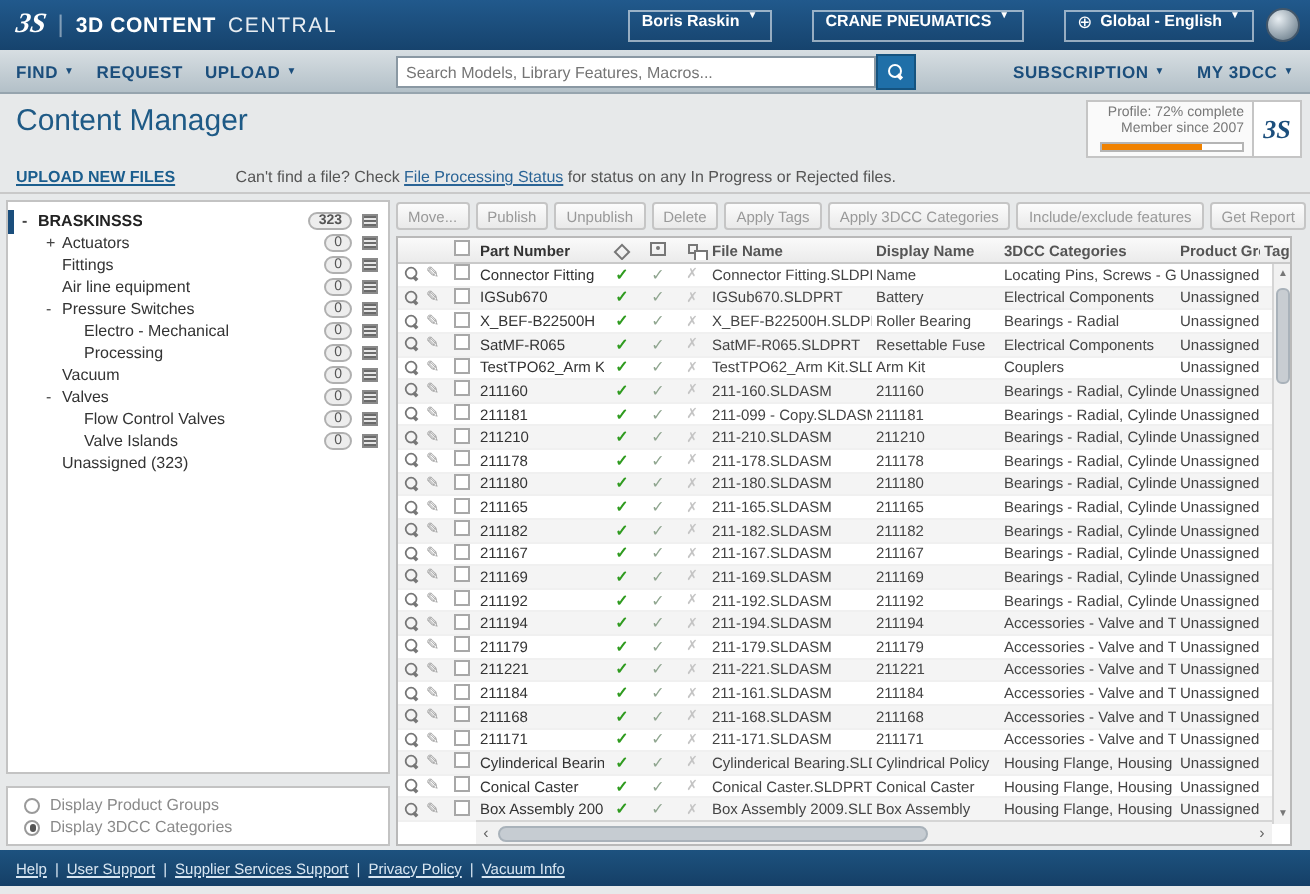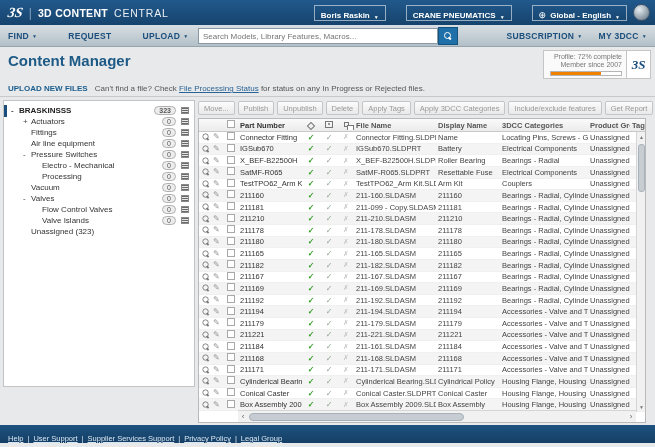--- a/index.html
+++ b/index.html
@@ -9,55 +9,55 @@
 
   
   .topbar{position:absolute;left:0;top:0;width:655px;height:25px;
     background:linear-gradient(#21598c,#16436d);display:flex;align-items:center;color:#fff}
   .logo{display:flex;align-items:baseline;gap:6px;padding-left:8px}
   .logo-glyph{font:italic bold 14px "Liberation Serif",serif;transform:skewX(-10deg);display:inline-block}
   .logo-sep{color:rgba(255,255,255,.45);font-size:12px}
   .logo-t1{font-weight:bold;font-size:10.5px;letter-spacing:.3px}
   .logo-t2{font-weight:normal;font-size:10.5px;letter-spacing:.8px;opacity:.9}
   .topbtns{margin-left:auto;display:flex;align-items:center;padding-right:5px}
-  .topbtn{border:1px solid rgba(255,255,255,.55);height:16px;display:flex;align-items:flex-end;gap:4px;
+  .topbtn{border:1px solid rgba(255,255,255,.55);height:16px;display:flex;align-items:flex-start;gap:4px;
     padding:0 6px;font-size:8px;font-weight:bold;white-space:nowrap;cursor:pointer}
   .topbtn+.topbtn{margin-left:20px}
   .caret{font-size:5px;line-height:1}
   .globe{font-size:9px;font-weight:normal}
   .badge-circle{width:17px;height:17px;border-radius:50%;margin-left:6px;
     background:radial-gradient(circle at 35% 30%,#e8eef2,#8494a0 70%,#5c6b77);border:1px solid #43576a}
 
   
   .navbar{position:absolute;left:0;top:25px;width:655px;height:22px;
     background:linear-gradient(#d7dee2,#b3c0c8);border-bottom:1px solid #96a4ae;
     color:#1b4e7c;font-size:8.5px;font-weight:bold}
-  .navleft{position:absolute;left:8px;top:0;height:22px;display:flex;align-items:center;gap:31px}
+  .navleft{position:absolute;left:8px;top:0;height:22px;display:flex;align-items:center;gap:11px}
   .nav-item{display:flex;align-items:center;gap:3px;letter-spacing:.3px;cursor:pointer}
   .navright{position:absolute;right:8px;top:0;height:22px;display:flex;align-items:center;gap:16px}
   .search-input{position:absolute;left:198px;top:3px;width:240px;height:16px;border:1px solid #8a98a3;
     font-size:8px;padding:0 4px;color:#333;font-family:"Liberation Sans",sans-serif}
   .search-btn{position:absolute;left:438px;top:2px;width:20px;height:18px;background:#1f6fa8;
     border:1px solid #15537f;display:flex;align-items:center;justify-content:center;cursor:pointer}
   .mag{position:relative;width:8px;height:8px;display:inline-block}
   .mag::before{content:"";position:absolute;left:0;top:0;width:5px;height:5px;border:1.4px solid currentColor;border-radius:50%}
   .mag::after{content:"";position:absolute;left:5.2px;top:5.2px;width:1.6px;height:3.4px;background:currentColor;transform:rotate(-45deg)}
   .search-btn .mag{color:#fff}
 
   
-  .page-title{position:absolute;left:8px;top:52px;font-size:15px;font-weight:bold;color:#1e5a86}
+  .page-title{position:absolute;left:8px;top:52px;font-size:15px;font-weight:normal;color:#1e5a86}
   .profile-box{position:absolute;right:4px;top:50px;display:flex;align-items:stretch}
   .profile-txt{background:#fafafa;border:1px solid #c5c5c5;border-right:none;padding:2px 4px 2px 6px;text-align:right}
   .profile-line{font-size:7px;color:#777;line-height:8px;white-space:nowrap}
   .pbar{width:72px;height:5px;border:1px solid #b5b5b5;background:#fff;margin-top:2px;margin-left:auto}
   .pfill{height:100%;background:var(--orange,#f08200)}
   .profile-logo{width:25px;border:1px solid #c5c5c5;background:#fff;display:flex;align-items:center;justify-content:center;
     font:italic bold 13px "Liberation Serif",serif;color:#1b4e7c}
   .upload-row{position:absolute;left:8px;top:84px;font-size:8px;color:#555;white-space:nowrap}
-  .upload-link{color:#1b5e8e;font-weight:bold;cursor:pointer;margin-right:5px}
+  .upload-link{color:#1b5e8e;font-weight:bold;text-decoration:underline;cursor:pointer;margin-right:28px}
   .helper-link{color:#2a6496;text-decoration:underline;cursor:pointer}
   .head-divider{position:absolute;left:0;top:96px;width:655px;height:1px;background:#c9c9c9}
 
   
   .sidebar{position:absolute;left:3px;top:100px;width:192px;height:287px;background:#fff;
     border:1px solid #c3c3c3;padding-top:4px;overflow:hidden}
   .tree-row{position:relative;height:11px;display:flex;align-items:center;font-size:8px;color:#333;cursor:pointer}
   .tree-row.lv0{padding-left:7px;font-weight:bold;color:#222}
   .tree-row.lv1{padding-left:19px}
   .tree-row.lv2{padding-left:30px}
@@ -121,21 +121,21 @@
   .varrow.down{bottom:0}
   .vthumb{position:absolute;left:1px;top:12px;width:7px;height:48px;background:#c8cdd2;border:1px solid #a9b2ba;border-radius:3px;cursor:pointer}
   .hscroll{position:absolute;left:39px;right:9px;bottom:0;height:12px;background:#f1f1f1;border-top:1px solid #d5d5d5}
   .harrow{position:absolute;top:0;width:10px;height:12px;color:#666;font-size:8px;text-align:center;line-height:11px;cursor:pointer}
   .harrow.left{left:0}
   .harrow.right{right:0}
   .hthumb{position:absolute;left:11px;top:2px;width:215px;height:8px;background:#c6ccd2;border:1px solid #a9b2ba;border-radius:4px;cursor:pointer}
 
   
   .footer{position:absolute;left:0;top:425px;width:655px;height:18px;background:linear-gradient(#1d527f,#153f66);
-    display:flex;align-items:flex-end;color:#d8e6f2;font-size:7.5px}
+    display:flex;align-items:center;color:#d8e6f2;font-size:7.5px}
   .flinks{padding-left:8px;display:flex;align-items:center}
   .flink{color:#d8e6f2;text-decoration:underline;cursor:pointer}
   .flink+.flink::before{content:"|";display:inline-block;text-decoration:none;color:#d8e6f2;margin:0 4px}
   .fcopy{margin-left:auto;padding-right:8px;color:#8fb3cf}
 </style>
 </head>
 <body>
 
 <div class="screen">
 
@@ -304,20 +304,33 @@
       </div>
 
       <div class="tree-row lv1">
         <span class="exp"></span>
         <span class="tlabel">Unassigned (323)</span>
 
       </div>
 
   </div>
 
+  <div class="options-box">
+
+      <div class="opt-row">
+        <span class="radio off"></span>
+        <span>Display Product Groups</span>
+      </div>
+
+      <div class="opt-row">
+        <span class="radio on"></span>
+        <span>Display 3DCC Categories</span>
+      </div>
+
+  </div>
 
   <div class="toolbar">
 
       <button class="tbtn">Move...</button>
 
       <button class="tbtn">Publish</button>
 
       <button class="tbtn">Unpublish</button>
 
       <button class="tbtn">Delete</button>
@@ -773,18 +786,18 @@
     <div class="flinks">
 
         <a class="flink">Help</a>
 
         <a class="flink">User Support</a>
 
         <a class="flink">Supplier Services Support</a>
 
         <a class="flink">Privacy Policy</a>
 
-        <a class="flink">Legal Group</a>
+        <a class="flink">Vacuum Info</a>
 
     </div>
   </div>
 
 </div>
 
 </body></html>

